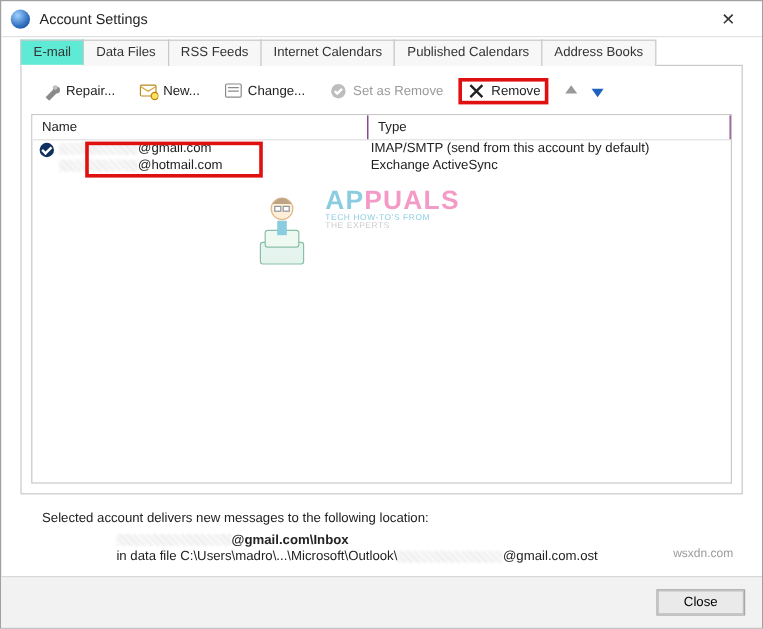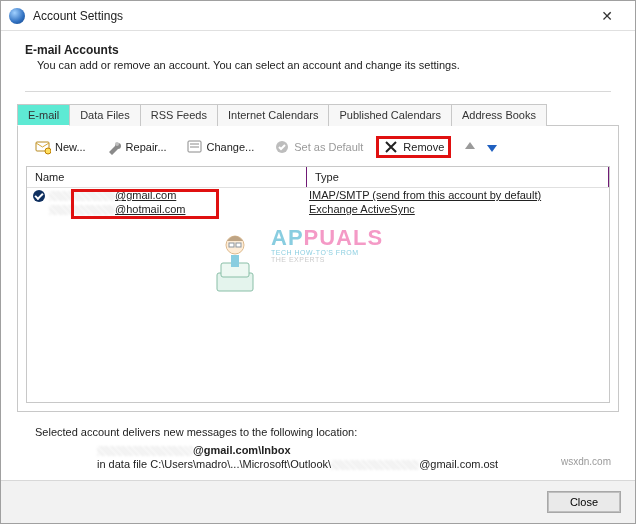--- a/index.html
+++ b/index.html
@@ -23,21 +23,21 @@
     .tool-btn.disabled { color: #9a9a9a; }
     .tool-btn.highlighted { border: 3px solid #e01010; padding: 0px 4px; }
     .ticon { width: 16px; height: 16px; display: inline-flex; align-items: center; justify-content: center; }
     .arrow-up, .arrow-down { width: 16px; text-align: center; }
     .list { border: 1px solid #c8c8c8; flex: 1; min-height: 160px; position: relative; overflow: hidden; }
     .list-header { display: flex; background: #fff; border-bottom: 1px solid #e0e0e0; font-size: 11px; color: #222; }
     .list-header .col { padding: 4px 8px; border-right: 1px solid #701a75; }
     .col-name { width: 280px; }
     .col-type { flex: 1; }
     .rows { font-size: 11px; color: #222; }
-    .row { display: flex; text-decoration: underline; }
+    .row { display: flex; }
     .row .col { padding: 1px 8px; }
     .row-icon { width: 14px; padding: 2px 0 0 6px; }
     .checkblob { width: 12px; height: 12px; border-radius: 50%; background: #103060; position: relative; }
     .checkblob::after { content: ""; position: absolute; left: 2px; top: 3px; width: 6px; height: 3px; border-left: 2px solid #fff; border-bottom: 2px solid #fff; transform: rotate(-45deg); }
     .redacted { display: inline-block; height: 10px; background: repeating-linear-gradient(45deg, rgba(120,120,120,.12) 0 2px, rgba(180,180,180,.06) 2px 4px); vertical-align: middle; filter: blur(1px); }
     .account-box { position: absolute; border: 3px solid #e01010; left: 44px; top: 22px; width: 148px; height: 30px; pointer-events: none; }
     .watermark { position: absolute; left: 200px; top: 58px; width: 210px; opacity: 0.55; font-family: "Segoe UI", sans-serif; pointer-events: none; }
     .watermark .guy { position: absolute; left: -18px; top: 8px; }
     .watermark .logo { font-size: 22px; font-weight: 800; letter-spacing: 1px; }
     .watermark .logo .ap { color: #2aa5c7; }
@@ -54,75 +54,70 @@
 <body>
 
 <div class="window">
 
   <div class="titlebar">
     <div class="titlebar-icon"></div>
     <div class="titlebar-title">Account Settings</div>
     <div class="titlebar-close">✕</div>
   </div>
 
-  <div class="header-section">
-    <div class="header-title">E-mail Accounts</div>
-    <div class="header-desc">You can add or remove an account. You can select an account and change its settings.</div>
-    <hr class="hr">
-  </div>
 
   <div class="tabs-area">
     <div class="tabstrip">
       <div class="tab active">E-mail</div>
       <div class="tab">Data Files</div>
       <div class="tab">RSS Feeds</div>
       <div class="tab">Internet Calendars</div>
       <div class="tab">Published Calendars</div>
       <div class="tab">Address Books</div>
     </div>
 
     <div class="tabcontent">
 
       <div class="toolbar">
         <div class="tool-btn">
           <span class="ticon">
             <svg width="16" height="16">
+                <path d="M3 13L9 7a3 3 0 1 1 3 3L6 16z" fill="#8a8a8a"></path>
+                <circle cx="11" cy="5" r="2" fill="#c0c0c0"></circle>
+              </svg>
+          </span>
+          <span>Repair...</span>
+        </div>
+        <div class="tool-btn">
+          <span class="ticon">
+            <svg width="16" height="16">
                 <rect x="1" y="3" width="13" height="9" rx="1" fill="#fff" stroke="#b88a20"></rect>
                 <path d="M1 4l6.5 4L14 4" stroke="#d6a636" fill="none"></path>
                 <circle cx="13" cy="12" r="3" fill="#ffe060" stroke="#c08000"></circle>
               </svg>
           </span>
           <span>New...</span>
         </div>
         <div class="tool-btn">
           <span class="ticon">
             <svg width="16" height="16">
-                <path d="M3 13L9 7a3 3 0 1 1 3 3L6 16z" fill="#8a8a8a"></path>
-                <circle cx="11" cy="5" r="2" fill="#c0c0c0"></circle>
-              </svg>
-          </span>
-          <span>Repair...</span>
-        </div>
-        <div class="tool-btn">
-          <span class="ticon">
-            <svg width="16" height="16">
                 <rect x="1" y="2" width="13" height="11" rx="1" fill="#fff" stroke="#8a8a8a"></rect>
                 <path d="M3 5h9M3 8h9" stroke="#8a8a8a"></path>
               </svg>
           </span>
           <span>Change...</span>
         </div>
         <div class="tool-btn disabled">
           <span class="ticon">
             <svg width="16" height="16">
                 <circle cx="8" cy="8" r="6" fill="#bdbdbd"></circle>
                 <path d="M5 8l2 2 4-4" stroke="#fff" fill="none" stroke-width="2"></path>
               </svg>
           </span>
-          <span>Set as Default</span>
+          <span>Set as Remove</span>
         </div>
         <div class="tool-btn highlighted">
           <span class="ticon">
             <svg width="16" height="16">
                 <path d="M3 3l10 10M13 3L3 13" stroke="#222" stroke-width="2"></path>
               </svg>
           </span>
           <span>Remove</span>
         </div>
         <div class="tool-btn disabled arrow-up">

